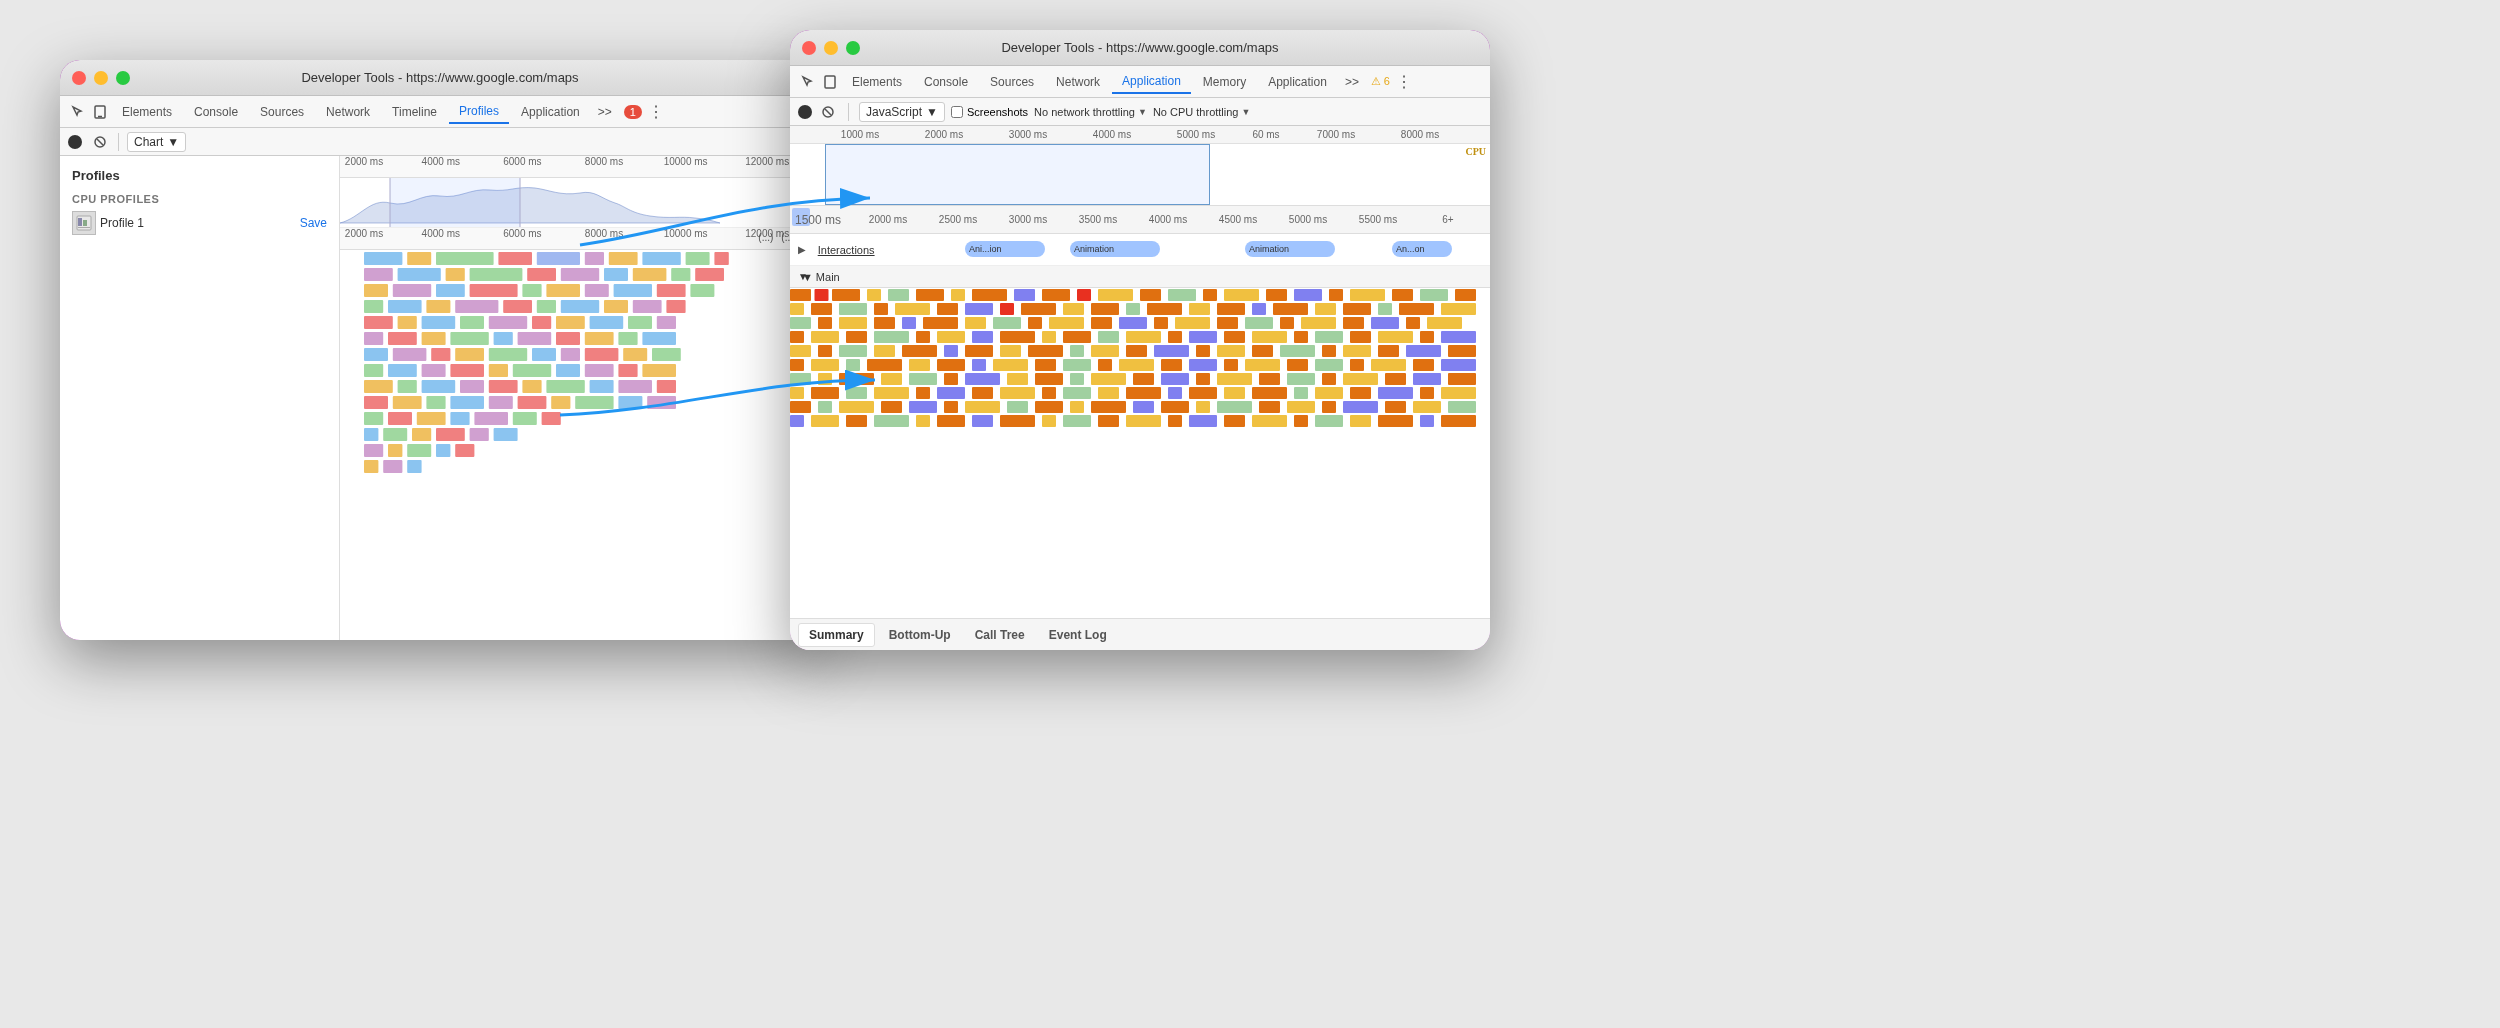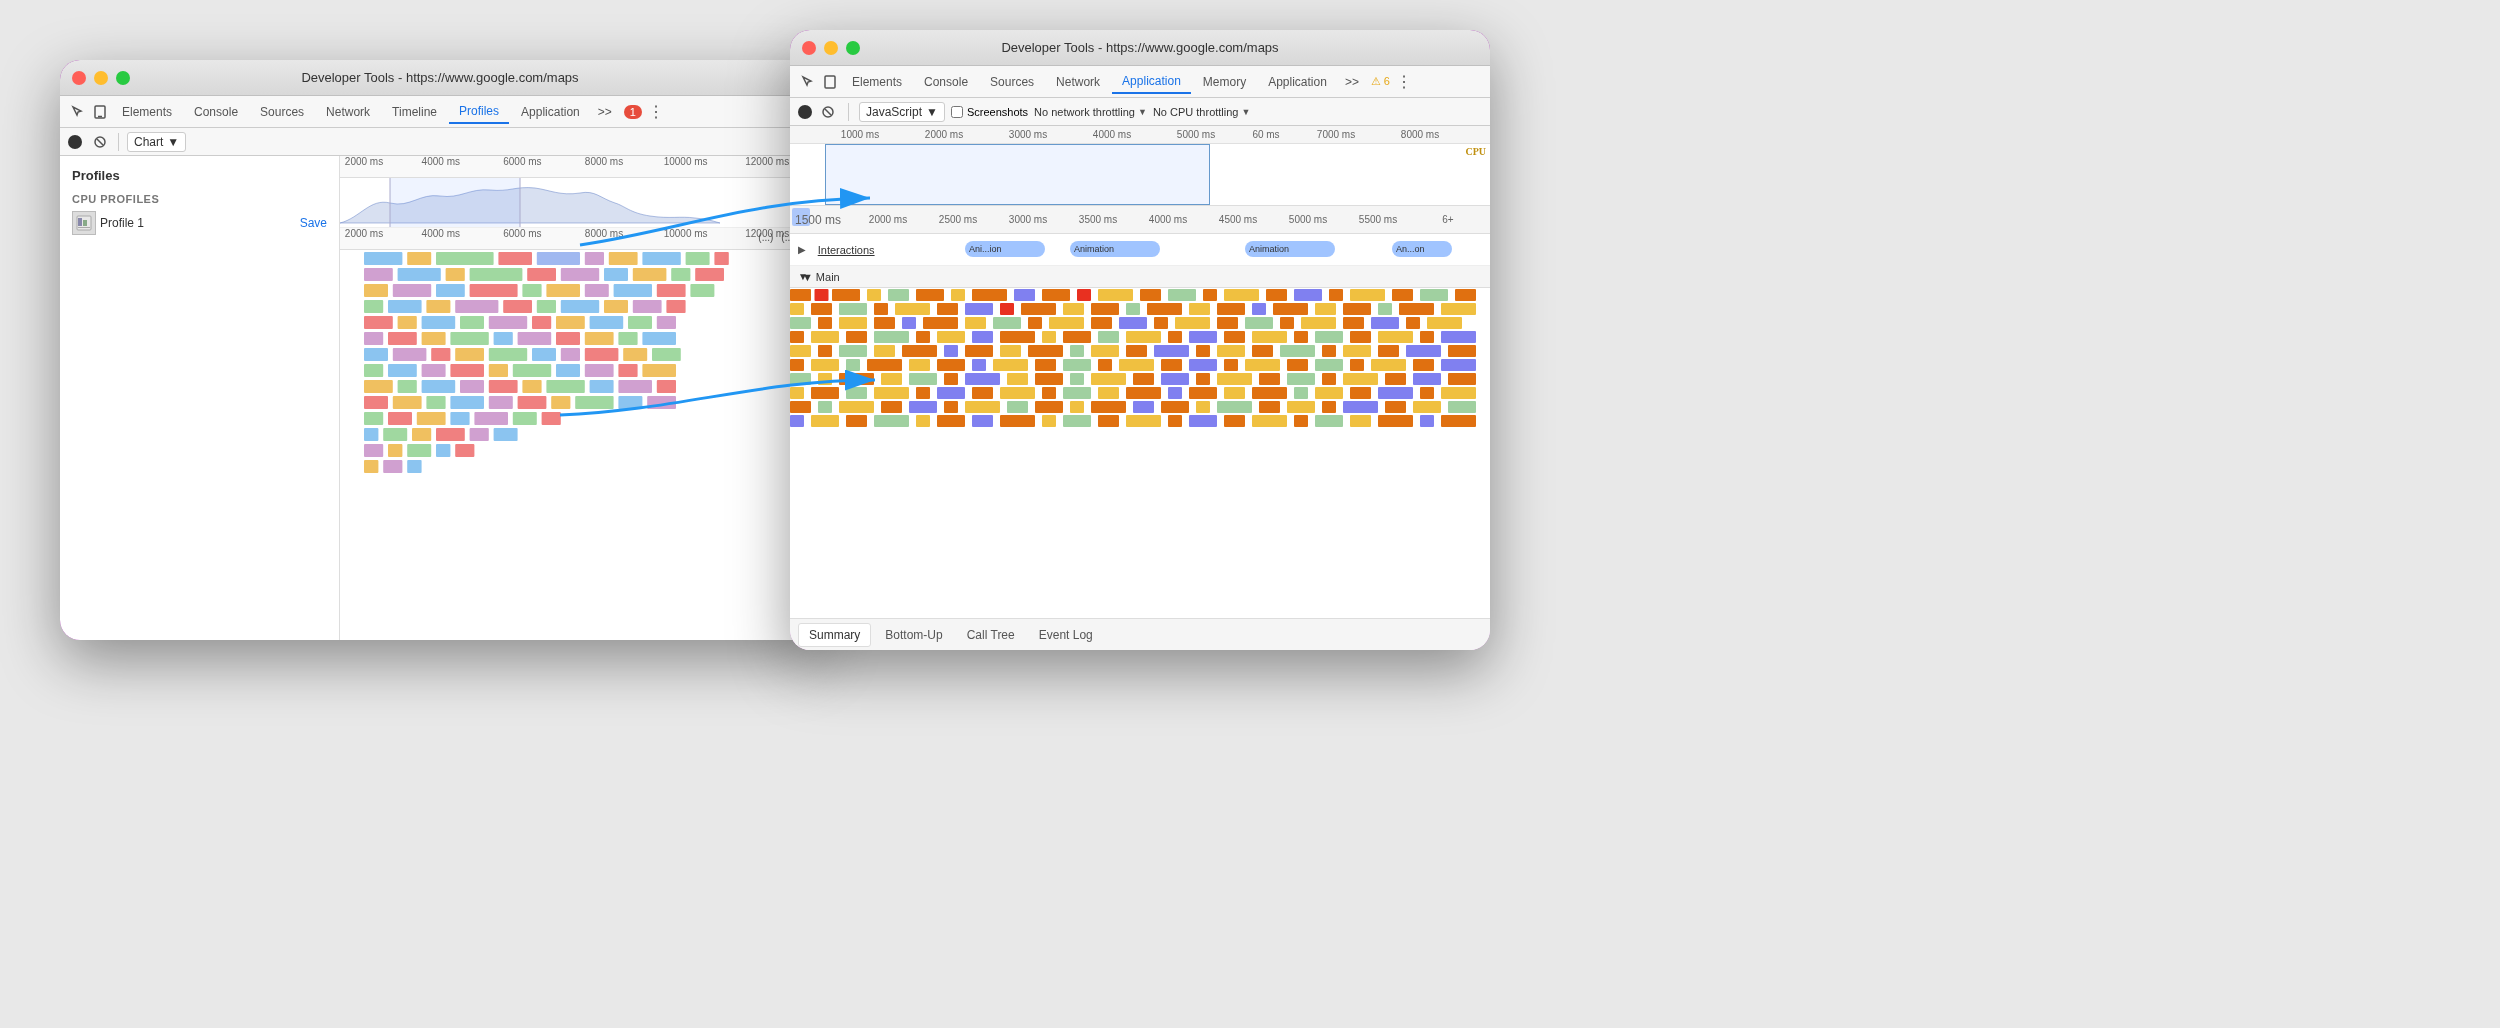--- a/index.html
+++ b/index.html
@@ -366,20 +366,21 @@
       background: #f5f5f5;
       border-top: 1px solid #ddd;
       display: flex;
       align-items: center;
       padding: 0 8px;
       gap: 4px;
       position: absolute;
       bottom: 0;
       left: 0;
       right: 0;
+      font-weight: bold;
     }
 
     .bottom-tab {
       padding: 4px 10px;
       font-size: 12px;
       color: #555;
       cursor: pointer;
       border-radius: 3px;
     }
     .bottom-tab.active {

